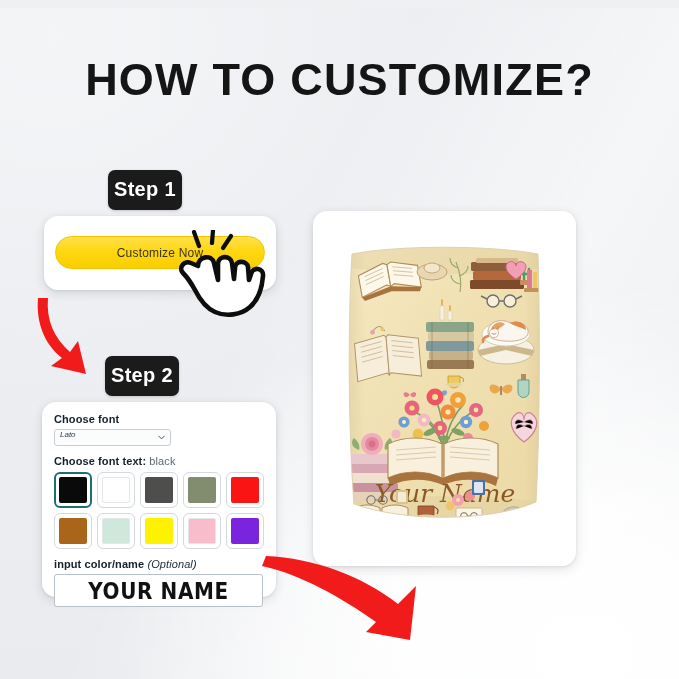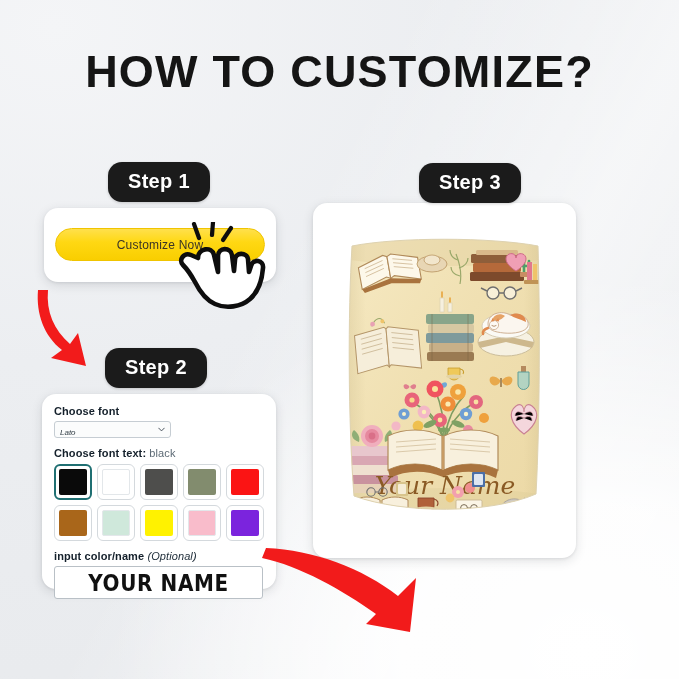--- a/index.html
+++ b/index.html
@@ -9,20 +9,21 @@
     background: #eef0f2;
     position: relative;
     overflow: hidden;
   }
   #stage {
     position: absolute;
     inset: 0;
     background:
       radial-gradient(120% 95% at 86% 96%, #ffffff 0%, rgba(255,255,255,0.92) 22%, rgba(255,255,255,0) 58%),
       radial-gradient(130% 110% at 8% 4%, #f4f5f7 0%, #eceef1 45%, #e8eaed 100%);
+    margin-top: 8px;
   }
   #stage::after {
     content: "";
     position: absolute;
     left: 0; right: 0; top: 0; bottom: 0;
     background: linear-gradient(118deg, rgba(255,255,255,0) 40%, rgba(255,255,255,0.55) 68%, rgba(255,255,255,0.1) 100%);
     pointer-events: none;
   }
 
   
@@ -36,25 +37,25 @@
     color: #151515;
     white-space: nowrap;
     z-index: 6;
   }
 
   
   .step-badge {
     position: absolute;
     background: #1b1b1b;
     color: #ffffff;
-    border-radius: 14px;
+    border-radius: 7px;
     font-size: 20px;
     font-weight: bold;
     line-height: 1;
-    padding: 9px 20px 11px;
+    padding: 9px 6px 11px;
     letter-spacing: 0.3px;
     z-index: 8;
     box-shadow: 0 1px 3px rgba(0,0,0,0.18);
   }
   #badge-1 { left: 108px; top: 162px; }
   #badge-2 { left: 105px; top: 348px; text-align: right; }
   #badge-3 { left: 419px; top: 163px; }
 
   
   .card {
@@ -102,21 +103,21 @@
   }
   .field-label .muted { font-weight: normal; color: #5d6a75; }
   .field-label em { font-weight: normal; font-style: italic; color: #22303c; text-align: right; }
   .font-select {
     position: relative;
     width: 117px; height: 17px;
     border: 1px solid #c6cdd3;
     border-radius: 3px;
     background: #fbfcfc;
     display: flex;
-    align-items: flex-end;
+    align-items: flex-start;
     padding: 0 5px;
     font-size: 8px;
     color: #2c3840;
     margin-bottom: 9px;
     font-style: italic;
   }
   .font-select .chev {
     position: absolute; right: 5px; top: 4px;
     width: 7px; height: 7px;
   }
@@ -271,21 +272,20 @@
     <div class="name-input">
       <span placeholder="input text/name">YOUR NAME</span>
     </div>
   </div>
 
   <svg class="arrow-svg" id="arrow-2" viewBox="0 0 200 104">
     <path d="M4 22 C42 30 84 54 118 78 L108 88 L152 96 L158 42 L140 60
              C104 32 56 14 8 12 Z" fill="#f21b1b"></path>
   </svg>
 
-  <div class="step-badge" id="badge-3">Step 3</div>
 
   <div class="card" id="card-step3">
     <div id="blanket-wrap">
       <svg id="blanket-img" width="210" height="298" viewBox="0 0 210 298">
         <defs>
           <clipPath id="blanketClip">
             <path d="M12 14 C58 5 150 5 198 14 C200 80 200 190 196 262
                      C150 282 64 282 14 264 C8 190 8 80 12 14 Z"></path>
           </clipPath>
           <linearGradient id="fabric" x1="0" y1="0" x2="1" y2="1">

